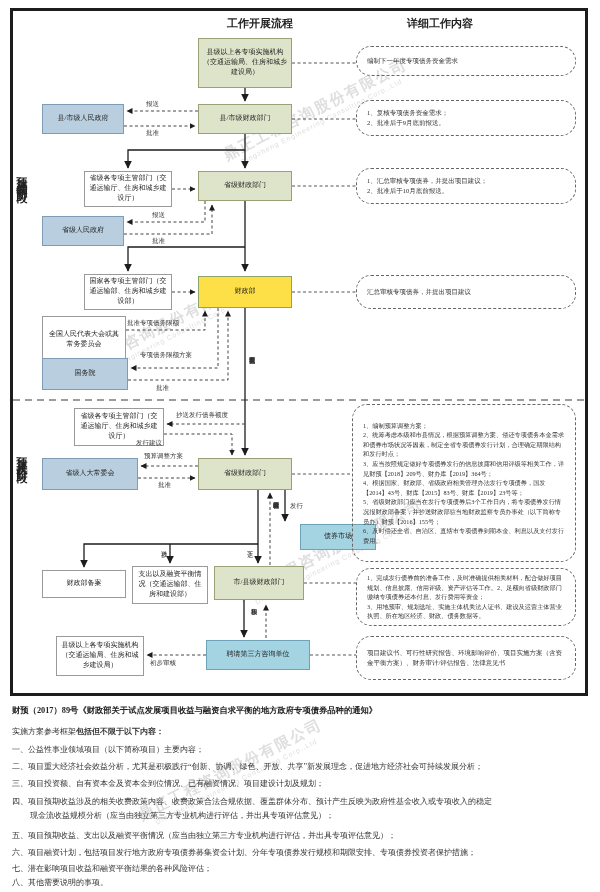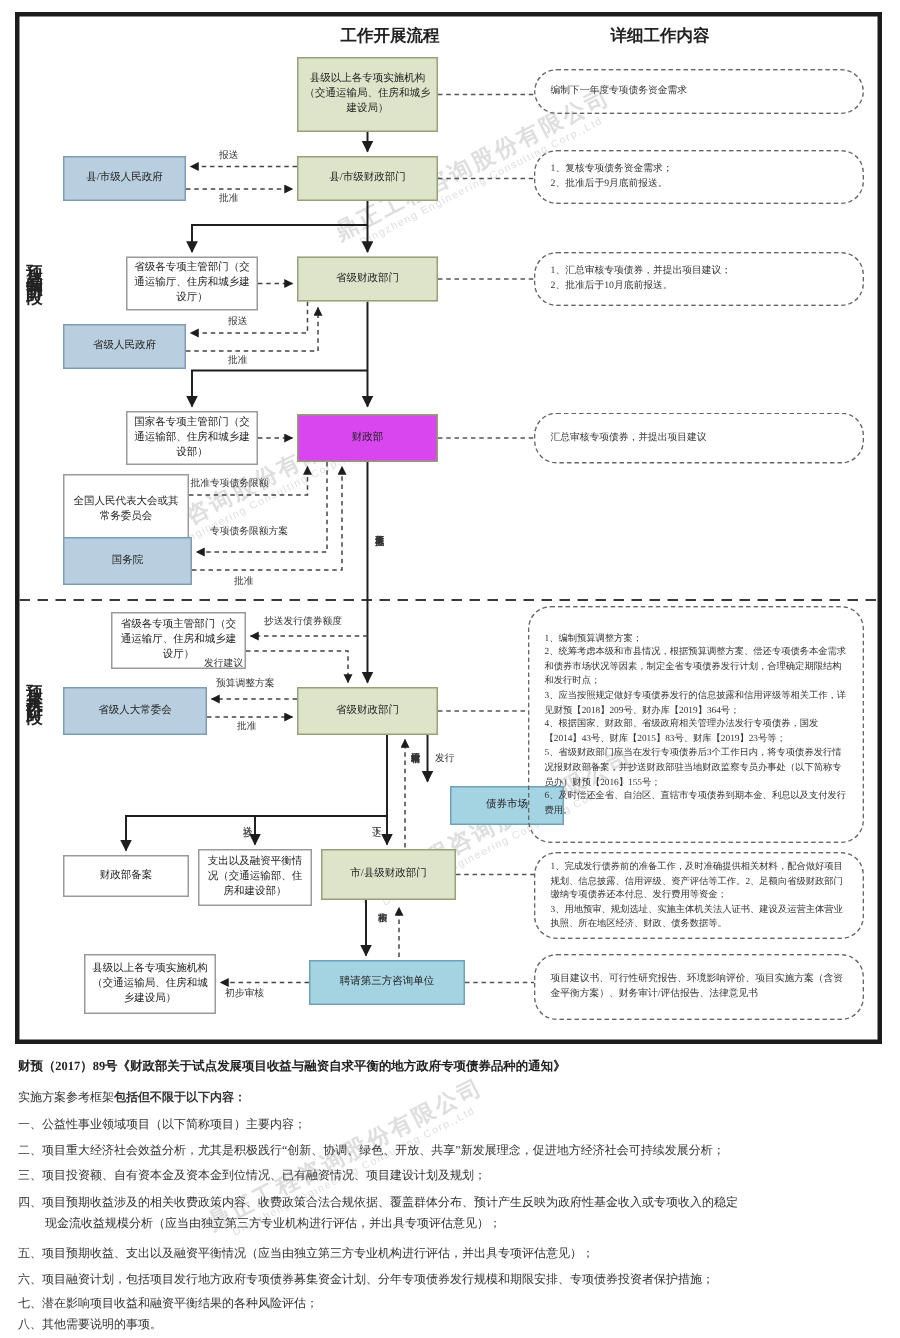--- a/index.html
+++ b/index.html
@@ -5,21 +5,21 @@
   html,body{margin:0;padding:0;background:#fff;}
   #canvas{position:relative;width:600px;height:892px;background:#fff;overflow:hidden;
     font-family:"Liberation Serif","DejaVu Serif",serif;color:#333;}
   #frame{position:absolute;left:10px;top:8px;width:572px;height:682px;border:3px solid #1c1c1c;}
   .hdr{position:absolute;font-size:11px;font-weight:bold;text-align:center;color:#222;}
   .stage{position:absolute;font-size:11px;font-weight:bold;color:#222;writing-mode:vertical-rl;
     text-orientation:upright;letter-spacing:3px;}
   .box{position:absolute;display:flex;align-items:center;justify-content:center;text-align:center;
     font-size:7px;line-height:1.4;border:1px solid #8c8c8c;color:#222;padding:1px 3px;box-sizing:border-box;}
   .green{background:#dde4c9;border-color:#9aa077;}
-  .green2{background:#d946ef;border-color:#8ea36c;}
+  .green2{background:#fde047;border-color:#8ea36c;}
   .blue{background:#b9cfdf;border-color:#7e9cb5;}
   .cyan{background:#a4d3e2;border-color:#6da2b8;}
   .white{background:#fff;border-color:#9a9a9a;}
   .ann{position:absolute;border:1px dashed #666;border-radius:15px;font-size:6.5px;line-height:1.55;
     color:#333;padding:4px 10px;display:flex;align-items:center;box-sizing:border-box;}
   .ann .pre{white-space:pre-line;}
   .small{font-size:6.2px;}
   .elbl{position:absolute;font-size:6.5px;color:#333;line-height:1.1;}
   .v{writing-mode:vertical-rl;text-orientation:upright;font-size:6.2px;line-height:1.15;}
   svg.wires{position:absolute;left:0;top:0;pointer-events:none;}

